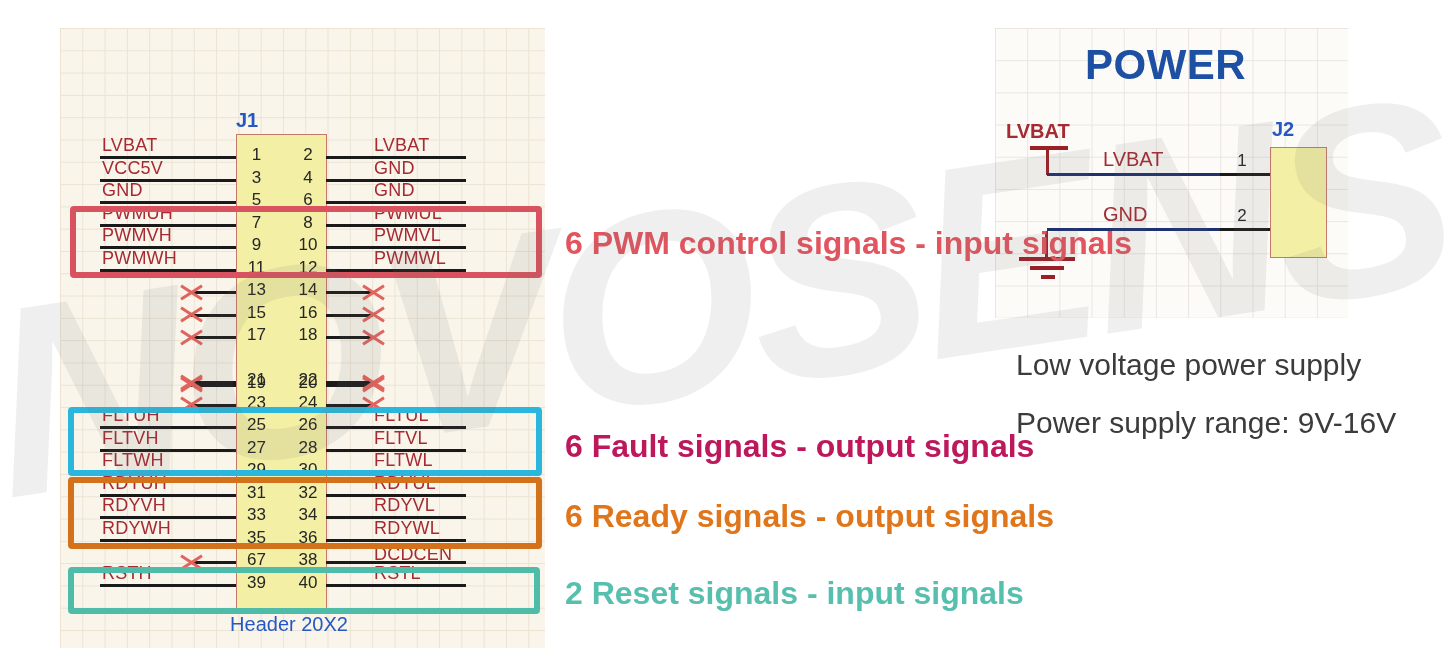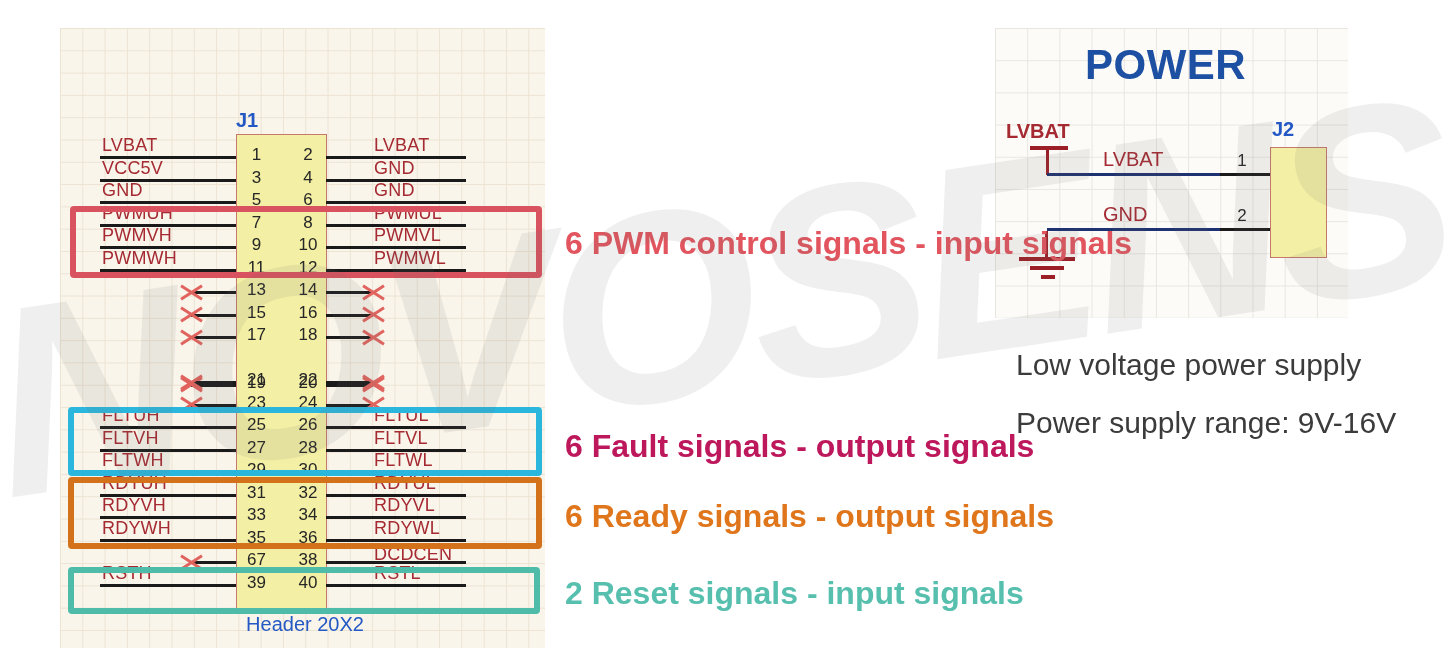--- a/index.html
+++ b/index.html
@@ -25,21 +25,21 @@
       linear-gradient(to bottom, var(--white-line) 1px, transparent 1px);
     background-size:32.2px 32.2px;
   }
   
   .sch-title{position:absolute; z-index:4; font-weight:bold; color:var(--title-blue); white-space:pre;}
   #mcu-title{left:148px; top:40px; font-size:42px; line-height:42px; word-spacing:28px; letter-spacing:-0.5px;}
   #power-title{left:1085px; top:44px; font-size:42px; line-height:42px; letter-spacing:0.5px;}
   .designator{position:absolute; z-index:4; font-weight:bold; color:var(--desig-blue); font-size:20px; line-height:20px;}
   #j1-label{left:236px; top:110px;}
   #j2-label{left:1272px; top:119px;}
-  #header-label{left:240px; top:614px; width:130px; text-align:center; font-weight:normal; font-size:20px;}
+  #header-label{left:224px; top:614px; width:130px; text-align:center; font-weight:normal; font-size:20px;}
   
   .conn-body{position:absolute; z-index:2; background:var(--yellow-fill); border:1.5px solid var(--yellow-border); box-sizing:border-box;}
   #j1-body{left:236px; top:134px; width:91px; height:476px;}
   #j2-body{left:1270px; top:147px; width:57px; height:111px;}
   
   #pin-rows{position:absolute; left:0; top:0; z-index:3;}
   .pin-row{position:absolute; left:100px; width:366px; height:28px;}
   .wire{position:absolute; top:19px; height:3px; background:var(--wire);}
   .wire-l{left:0; width:136px;}
   .wire-r{left:226px; width:140px;}

